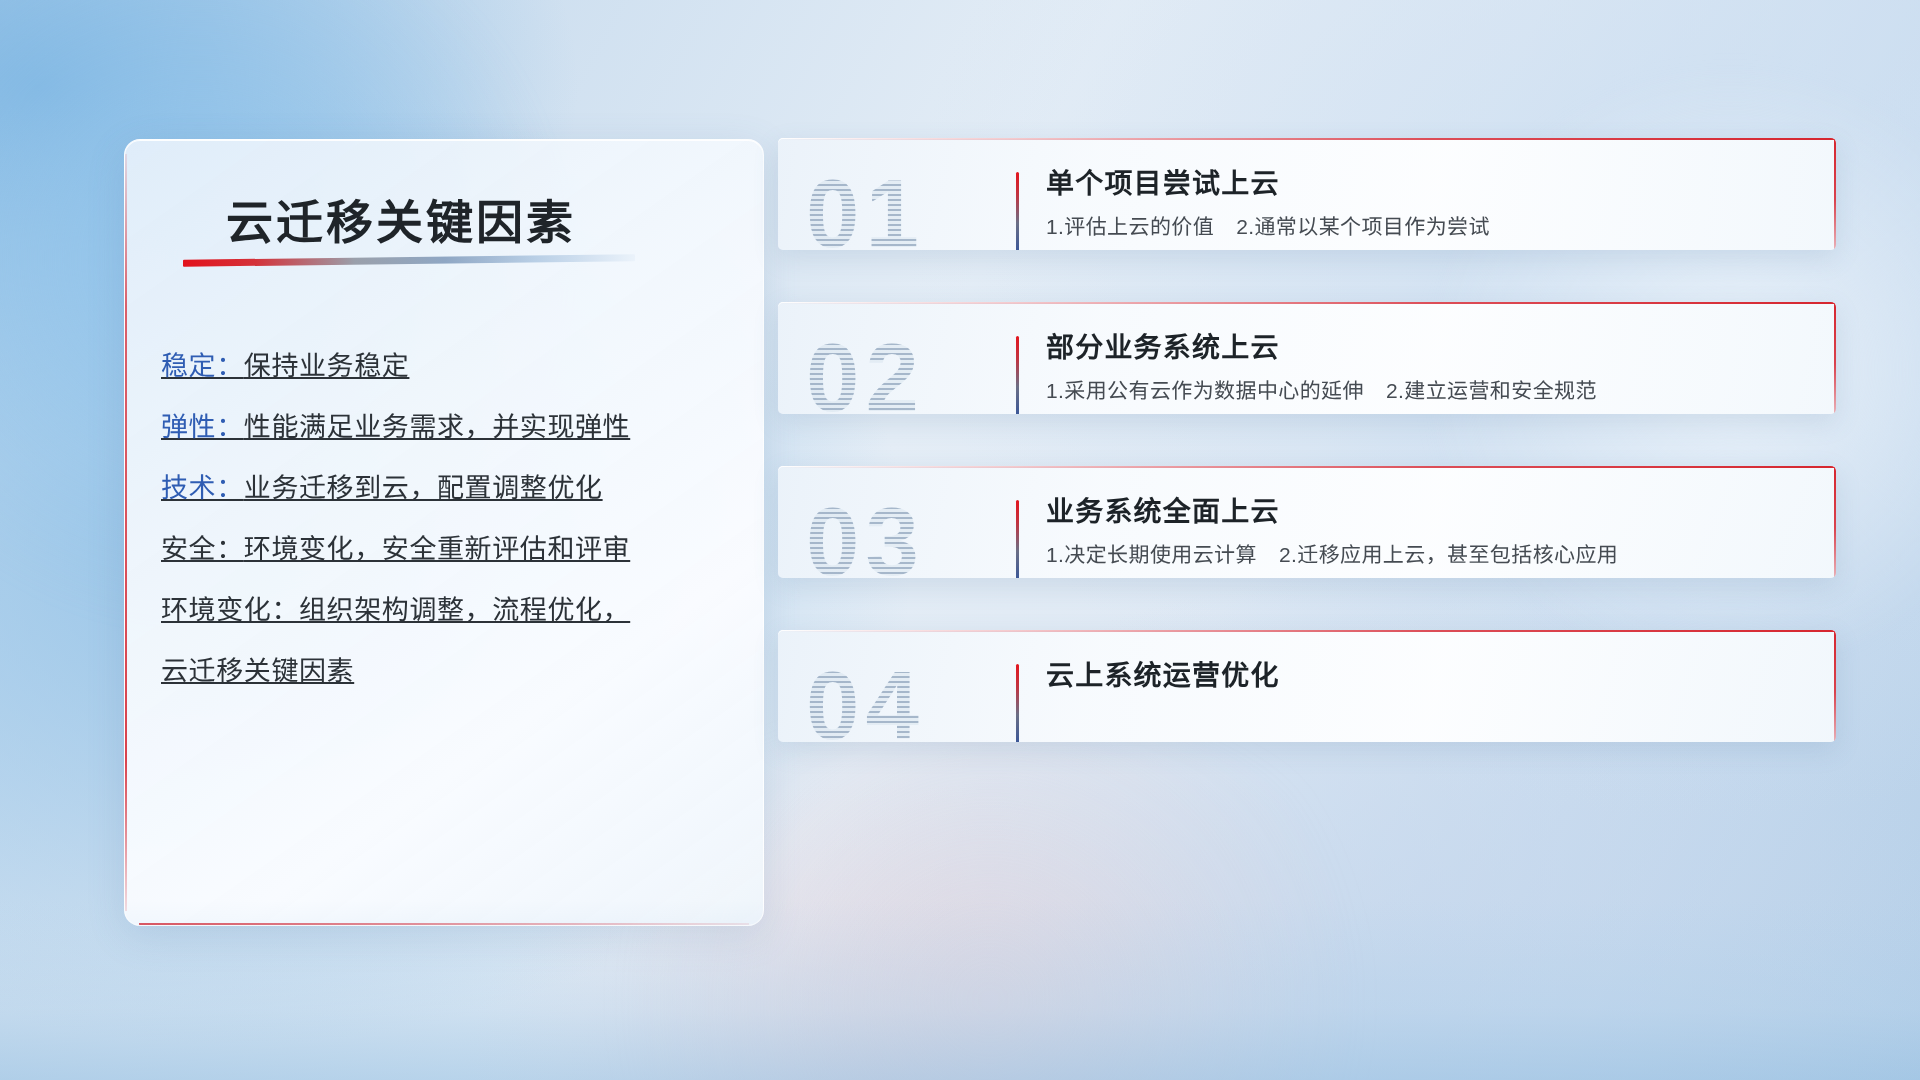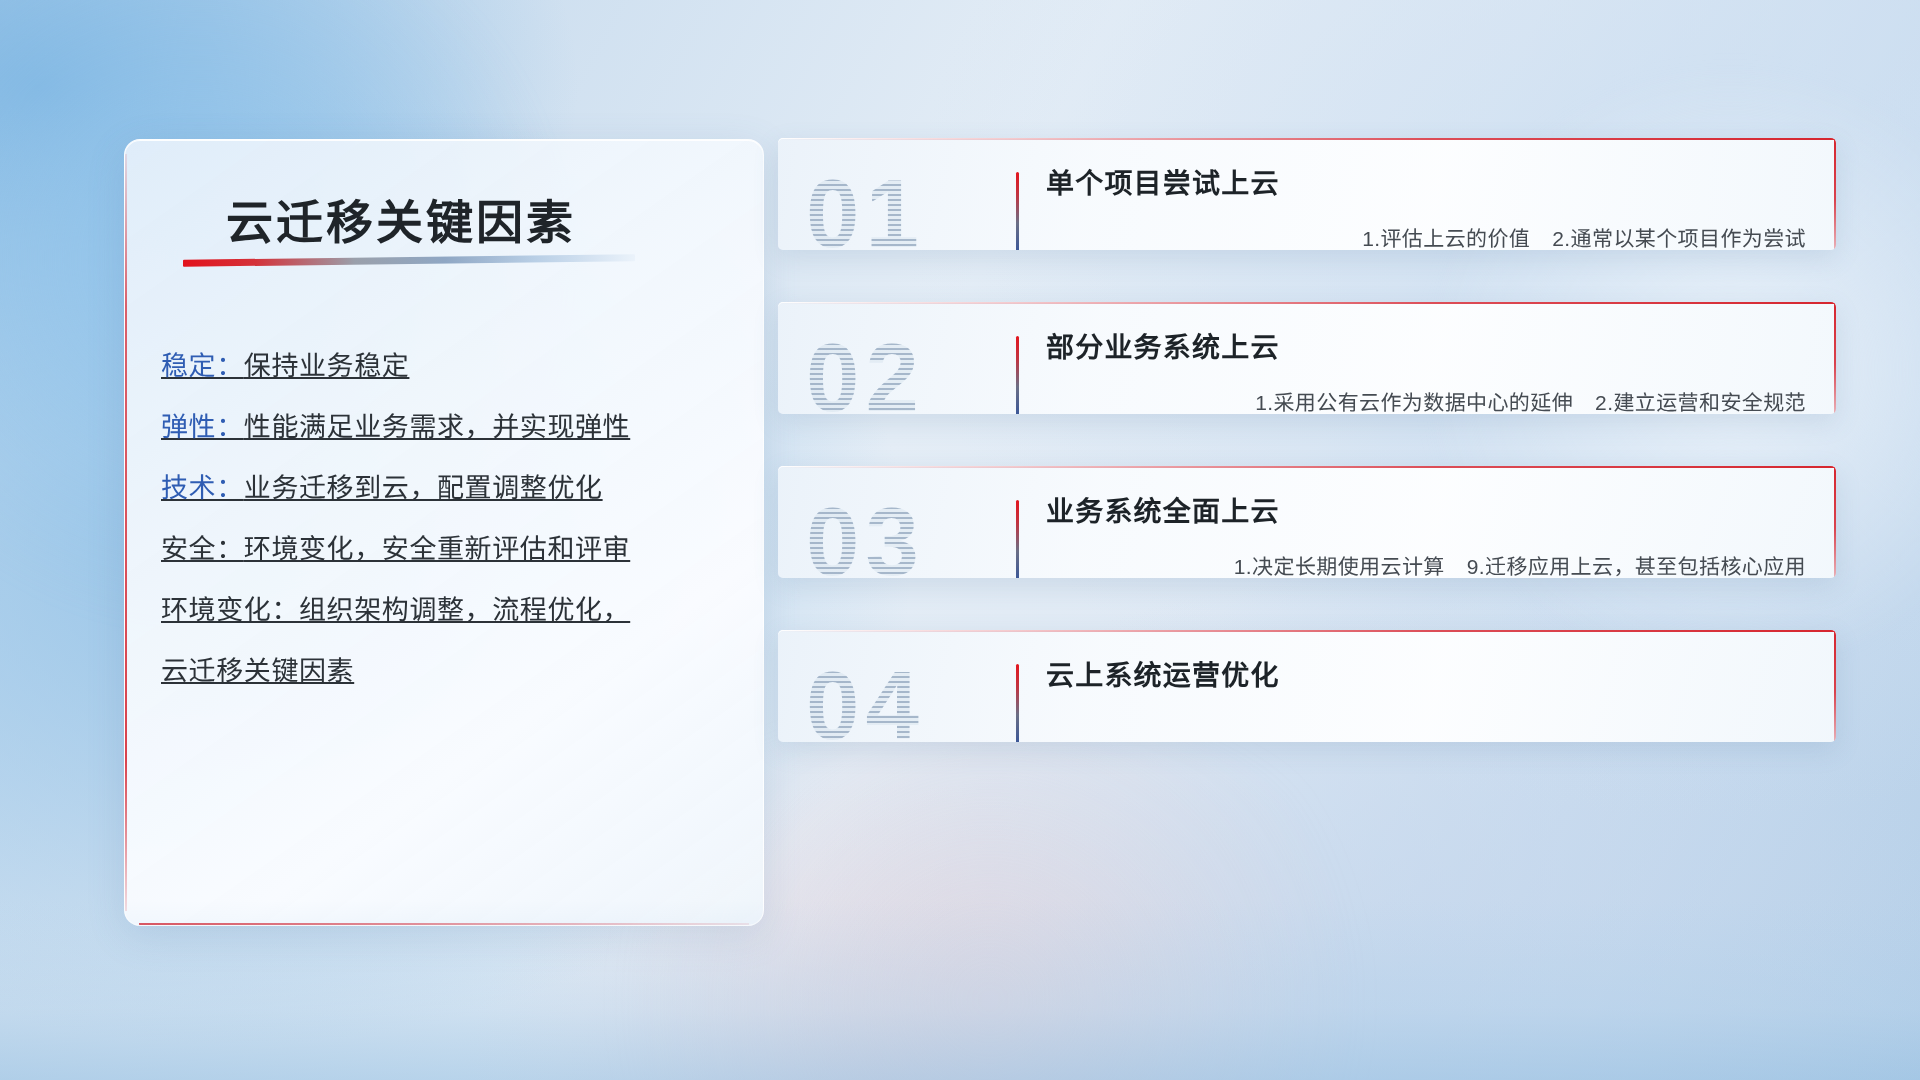--- a/index.html
+++ b/index.html
@@ -205,26 +205,25 @@
   }
   .step-title {
     font-size: 28px;
     font-weight: bold;
     color: #1d2328;
     letter-spacing: 1.2px;
     line-height: 48px;
     white-space: nowrap;
   }
   .step-desc {
-    margin-top: 14px;
+    margin-top: 2px;
     font-size: 21px;
     color: #454b52;
     letter-spacing: 0.4px;
     white-space: nowrap;
-    text-align: right;
   }
   .step-desc .gap { display: inline-block; width: 22px; }
 </style>
 </head>
 <body>
 
 <div class="slide">
   <div class="glow-a"></div>
   <div class="glow-b"></div>
   <div class="glow-c"></div>
@@ -290,21 +289,21 @@
 
     <div class="step">
       <div class="edge-top"></div>
       <div class="edge-right"></div>
       <div class="step-num-ghost">03</div>
       <div class="step-num">03</div>
       <div class="step-divider"></div>
       <div class="step-body">
         <div class="step-title">业务系统全面上云</div>
         <div class="step-desc">
-          <span>1.决定长期使用云计算</span><span class="gap"></span><span>9.迁移应用上云，甚至包括核心应用</span>
+          <span>1.决定长期使用云计算</span><span class="gap"></span><span>2.迁移应用上云，甚至包括核心应用</span>
         </div>
       </div>
     </div>
 
     <div class="step">
       <div class="edge-top"></div>
       <div class="edge-right"></div>
       <div class="step-num-ghost">04</div>
       <div class="step-num">04</div>
       <div class="step-divider"></div>

